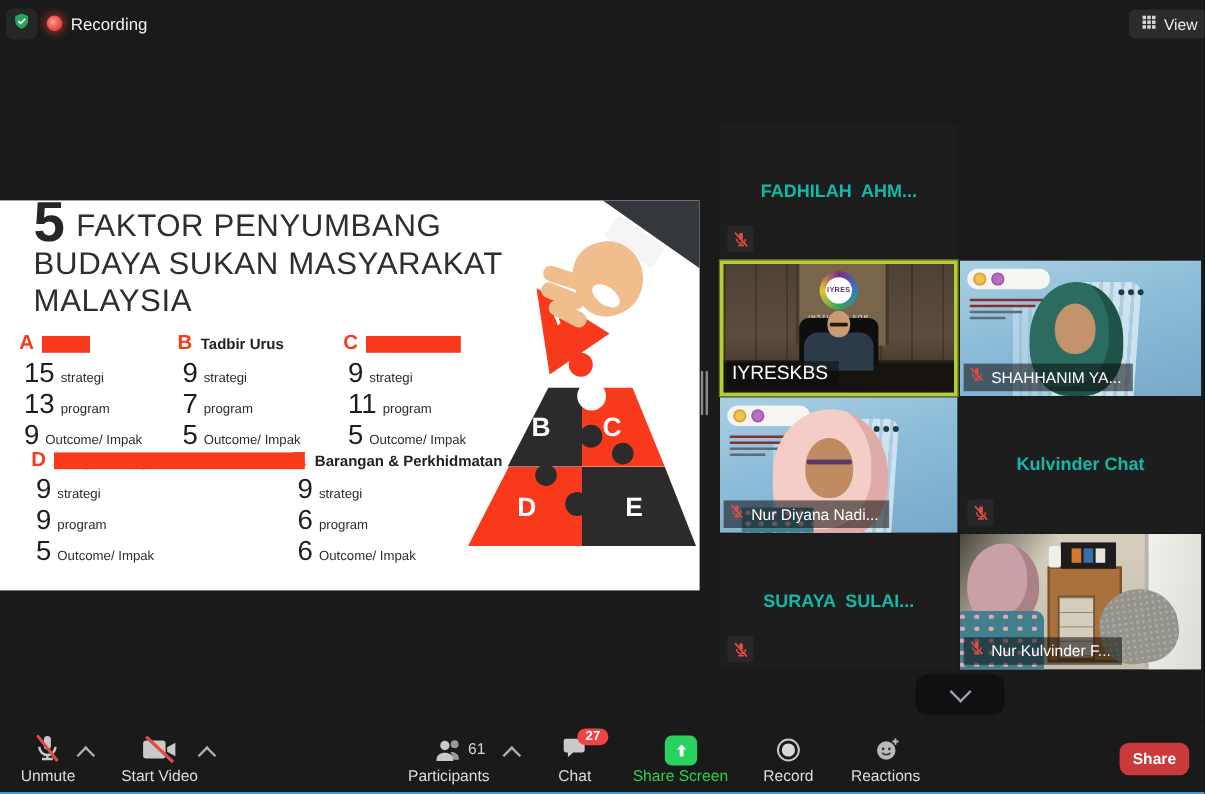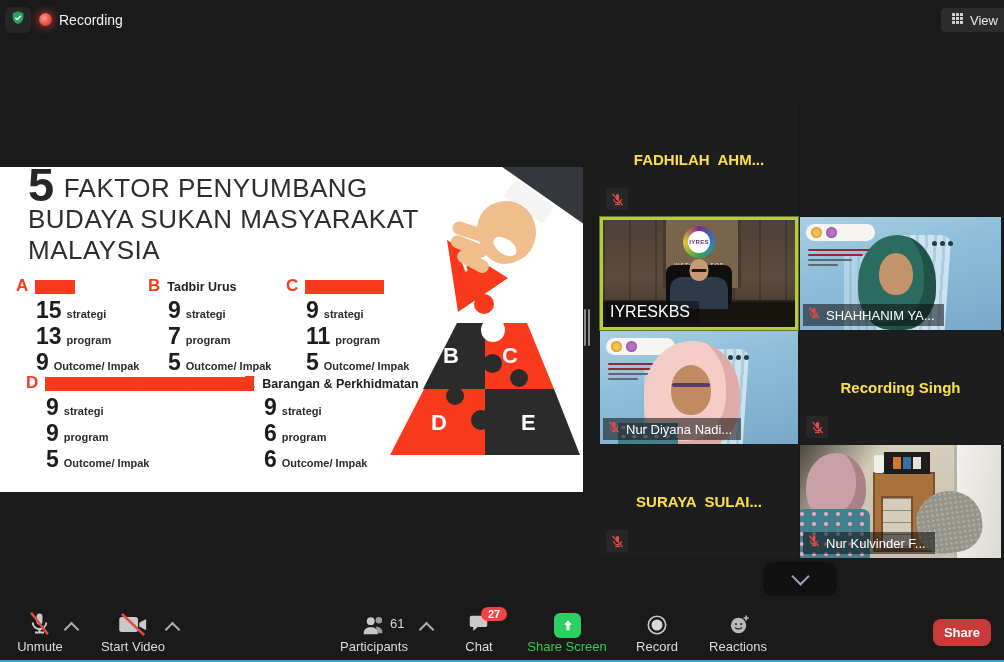--- a/index.html
+++ b/index.html
@@ -19,21 +19,21 @@
 
   
   .slide{left:0;top:167px;width:583px;height:325px;background:#ffffff;overflow:hidden;}
   .slide-title{left:28px;top:2px;width:430px;color:#2e2e2e;font-size:26px;line-height:31px;letter-spacing:.5px;}
   .big5{font-size:47px;font-weight:bold;color:#262626;margin-right:9px;vertical-align:-4px;}
   .sec{width:240px;}
   .sec-head{display:flex;align-items:baseline;gap:7px;}
   .sec-letter{font-size:17px;font-weight:bold;color:#f8391b;}
   .sec-label{font-size:12.5px;font-weight:bold;color:#222;}
   .sec-label.red{color:#f8391b;}
-  .stats{margin-left:20px;margin-top:1px;font-weight:bold;}
+  .stats{margin-left:4px;margin-top:1px;}
   .stat{display:flex;align-items:baseline;gap:5px;height:26px;}
   .stat .num{font-size:23px;color:#1d1d1d;}
   .stat .unit{font-size:11px;color:#2c2c2c;}
 
   
   .piece{left:0;top:0;width:583px;height:325px;}
   .pz-letter{color:#fff;font-size:22px;font-weight:bold;}
   .knob{border-radius:50%;}
   .dark{background:#2b2b2b;} .red{background:#f8391b;} .white{background:#fff;}
 
@@ -43,21 +43,21 @@
   .palm{left:478px;top:34px;width:58px;height:62px;background:#f0bd8c;border-radius:48% 52% 55% 45%;transform:rotate(-15deg);}
   .finger{background:#f0bd8c;border-radius:8px;height:13px;}
   .thumbgap{left:492px;top:72px;width:26px;height:15px;background:#fff;border-radius:50%;transform:rotate(35deg);}
 
   .handle-line{width:2px;height:37px;background:#8a8a8a;border-radius:1px;}
 
   
   .tile{background:#1d1d1d;overflow:hidden;}
   .tile.active{border:3px solid #b5cf2f;box-shadow:0 0 0 1px rgba(200,225,80,.45);box-sizing:border-box;}
   .cname{position:absolute;inset:0;display:flex;align-items:center;justify-content:center;
-         color:#fde047;font-weight:bold;font-size:15px;white-space:pre;}
+         color:#14b8a6;font-weight:bold;font-size:15px;white-space:pre;}
   .mic-corner{position:absolute;left:6px;bottom:6px;width:22px;height:22px;background:#272727;
               border-radius:3px;display:flex;align-items:center;justify-content:center;}
   .vlabel{position:absolute;left:3px;bottom:4px;display:flex;align-items:center;gap:5px;
           background:rgba(12,12,12,.55);padding:2px 9px 2px 4px;max-width:93%;}
   .vlabel .nm{color:#fff;font-size:13px;white-space:nowrap;overflow:hidden;}
   .vlabel.big .nm{font-size:16px;}
 
   
   .sc-iyres{position:absolute;inset:0;background:linear-gradient(#4e4136,#5d4c3d 55%,#3a3128);}
   .wood-stripes{position:absolute;inset:0;background:repeating-linear-gradient(90deg,rgba(0,0,0,.20) 0 2px,transparent 2px 26px);}
@@ -399,21 +399,21 @@
             <path d="M6 11a6 6 0 0 0 12 0" fill="none" stroke="#e14b44" stroke-width="2"></path>
             <line x1="12" y1="17" x2="12" y2="20" stroke="#e14b44" stroke-width="2"></line>
             <line x1="8" y1="20" x2="16" y2="20" stroke="#e14b44" stroke-width="2"></line>
             <line x1="4" y1="3" x2="20" y2="21" stroke="#e14b44" stroke-width="2.4"></line>
           </svg></span>
       <span class="nm">Nur Diyana Nadi...</span>
     </div>
   </div>
 
   <div class="abs tile" style="left:800px;top:331px;width:201px;height:113px;">
-    <div class="cname">Recording Singh</div>
+    <div class="cname">Kulvinder Chat</div>
     <div class="mic-corner">
         <svg width="15" height="15" viewBox="0 0 24 24">
           <rect x="9.4" y="3" width="5.2" height="10" rx="2.6" fill="#e14b44"></rect>
           <path d="M6 11a6 6 0 0 0 12 0" fill="none" stroke="#e14b44" stroke-width="2"></path>
           <line x1="12" y1="17" x2="12" y2="20" stroke="#e14b44" stroke-width="2"></line>
           <line x1="8" y1="20" x2="16" y2="20" stroke="#e14b44" stroke-width="2"></line>
           <line x1="4" y1="3" x2="20" y2="21" stroke="#e14b44" stroke-width="2.4"></line>
         </svg>
       </div>
   </div>

